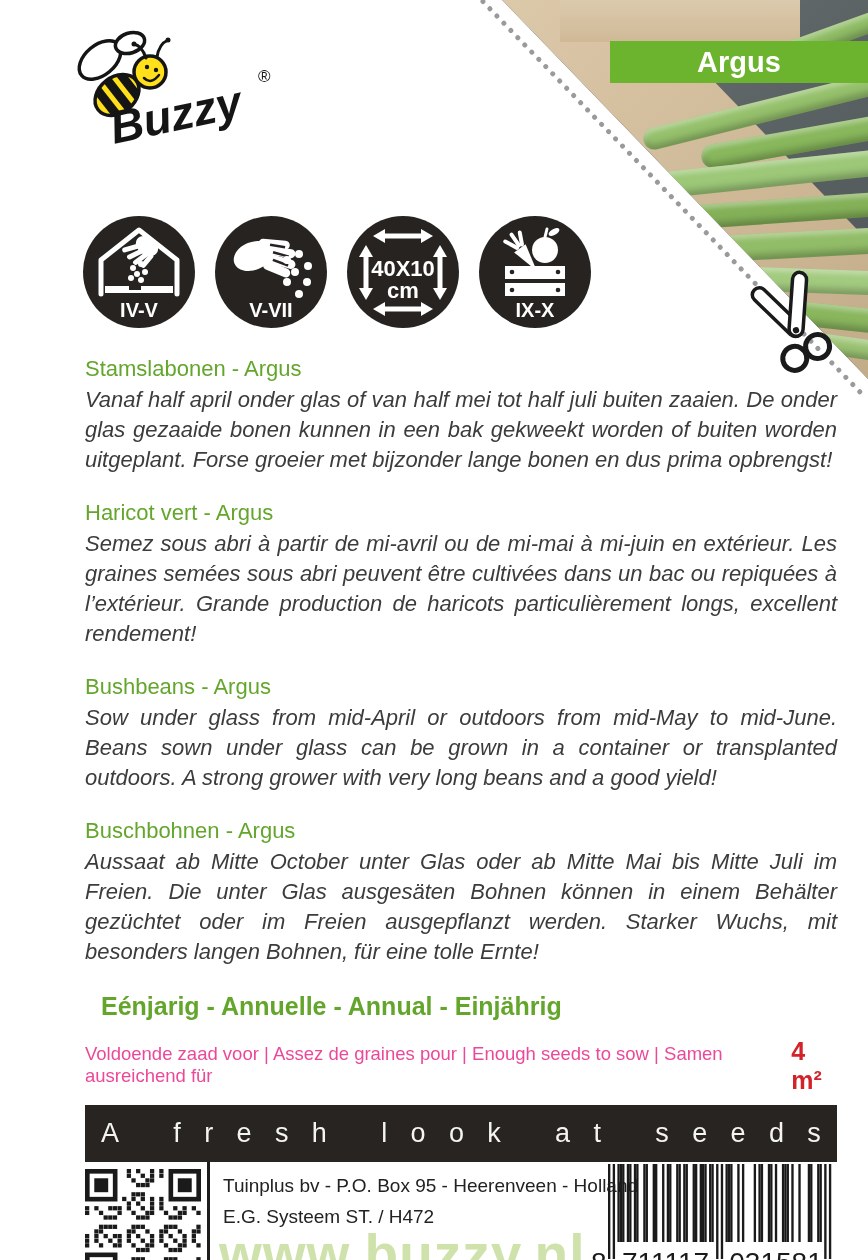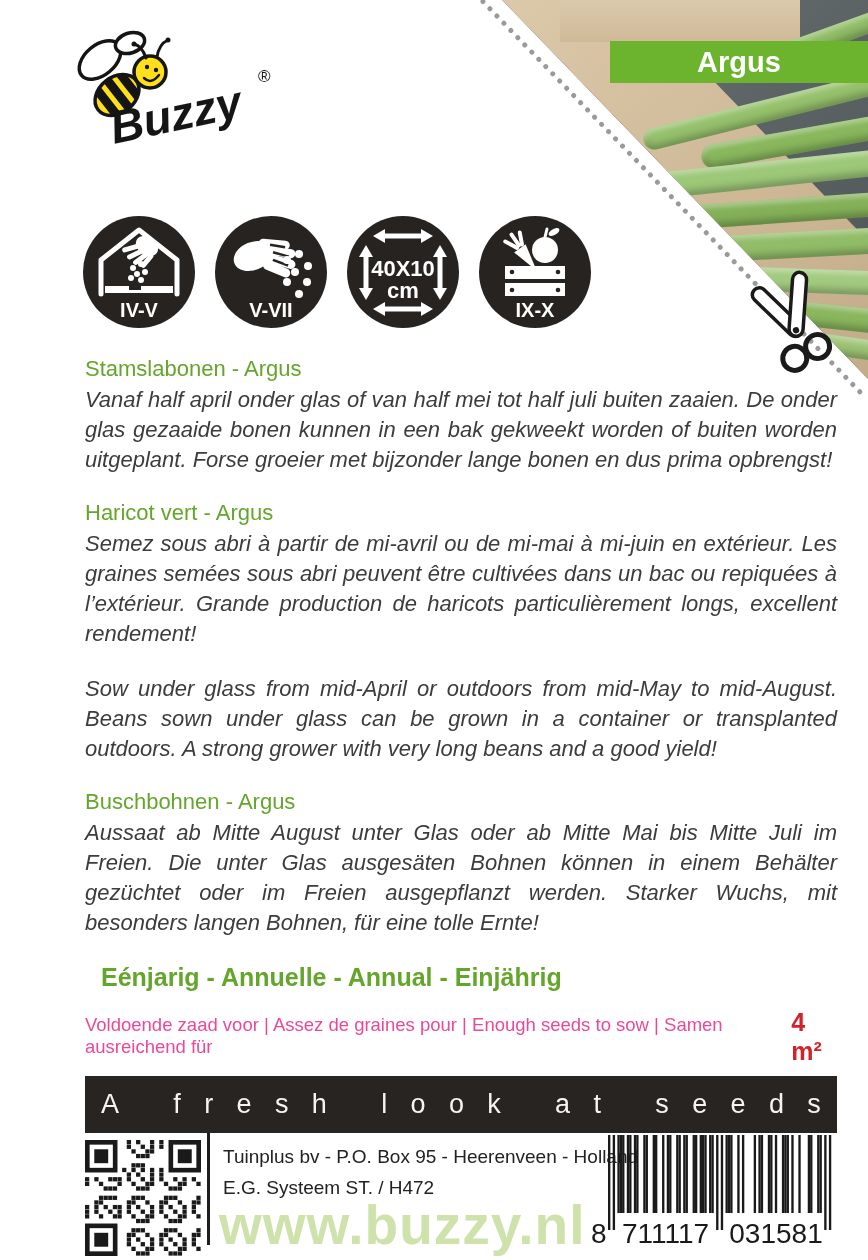--- a/index.html
+++ b/index.html
@@ -217,26 +217,27 @@
       <h3>Stamslabonen - Argus</h3>
       <p>Vanaf half april onder glas of van half mei tot half juli buiten zaaien. De onder glas gezaaide bonen kunnen in een bak gekweekt worden of buiten worden uitgeplant. Forse groeier met bijzonder lange bonen en dus prima opbrengst!</p>
     </section>
 
     <section class="lang-section">
       <h3>Haricot vert - Argus</h3>
       <p>Semez sous abri à partir de mi-avril ou de mi-mai à mi-juin en extérieur. Les graines semées sous abri peuvent être cultivées dans un bac ou repiquées à l’extérieur. Grande production de haricots particulièrement longs, excellent rendement!</p>
     </section>
 
     <section class="lang-section">
-      <p>Sow under glass from mid-April or outdoors from mid-May to mid-August. Beans sown under glass can be grown in a container or transplanted outdoors. A strong grower with very long beans and a good yield!</p>
+      <h3>Bushbeans - Argus</h3>
+      <p>Sow under glass from mid-April or outdoors from mid-May to mid-June. Beans sown under glass can be grown in a container or transplanted outdoors. A strong grower with very long beans and a good yield!</p>
     </section>
 
     <section class="lang-section">
       <h3>Buschbohnen - Argus</h3>
-      <p>Aussaat ab Mitte August unter Glas oder ab Mitte Mai bis Mitte Juli im Freien. Die unter Glas ausgesäten Bohnen können in einem Behälter gezüchtet oder im Freien ausgepflanzt werden. Starker Wuchs, mit besonders langen Bohnen, für eine tolle Ernte!</p>
+      <p>Aussaat ab Mitte October unter Glas oder ab Mitte Mai bis Mitte Juli im Freien. Die unter Glas ausgesäten Bohnen können in einem Behälter gezüchtet oder im Freien ausgepflanzt werden. Starker Wuchs, mit besonders langen Bohnen, für eine tolle Ernte!</p>
     </section>
 
     <h2 class="annual">Eénjarig - Annuelle - Annual - Einjährig</h2>
 
     <div class="seeds-line">
       <span class="lbl">Voldoende zaad voor | Assez de graines pour | Enough seeds to sow | Samen ausreichend für</span>
       <span class="val">4 m²</span>
     </div>
 
     <div class="tagline">

